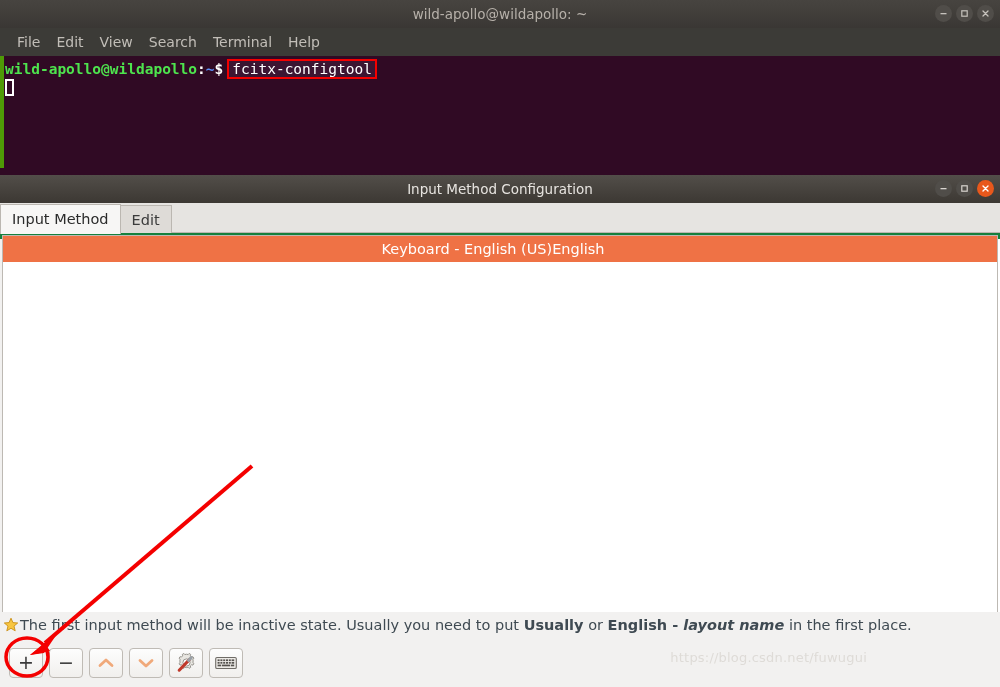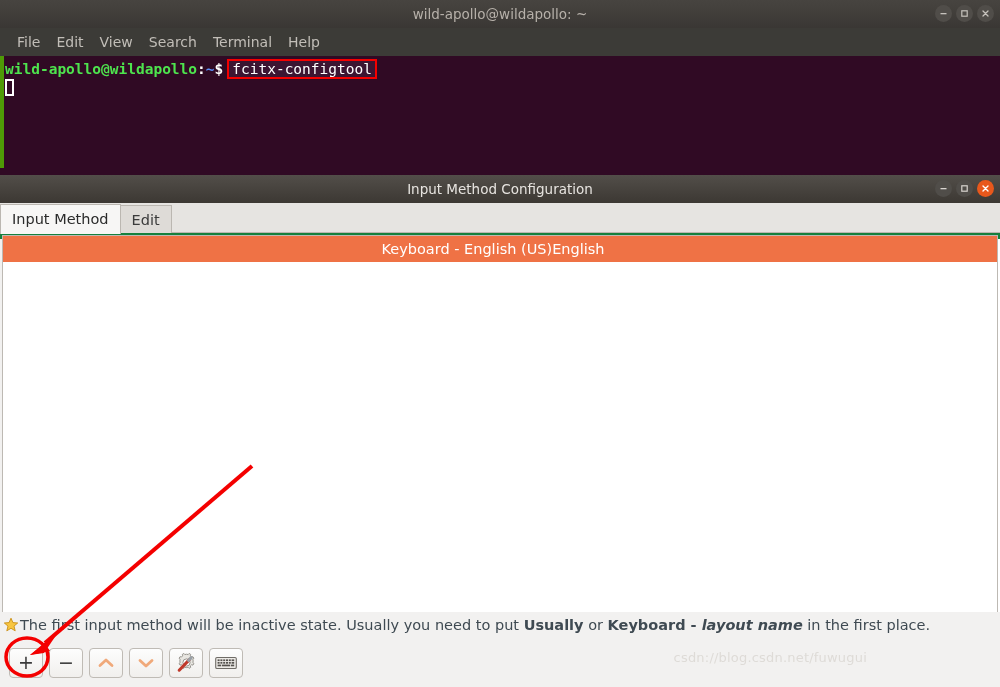--- a/index.html
+++ b/index.html
@@ -353,21 +353,21 @@
     <div class="im-row selected">
       <span>Keyboard - English (US)</span>
       <span>English</span>
     </div>
   </div>
 
   <div id="statusbar">
     <svg id="star-icon" viewBox="0 0 16 16">
       <path d="M8 1.2 L9.9 5.6 L14.7 6.0 L11.0 9.1 L12.2 13.8 L8 11.3 L3.8 13.8 L5.0 9.1 L1.3 6.0 L6.1 5.6 Z" fill="#f8c641" stroke="#c98f14" stroke-width="0.9" stroke-linejoin="round"></path>
     </svg>
-    <span id="status-text"><span>The first input method will be inactive state. Usually you need to put </span><b>Usually</b><span> or </span><b>Keyboard - </b><i>layout name</i><span> in the first place.</span></span>
+    <span id="status-text"><span>The first input method will be inactive state. Usually you need to put </span><b>Usually</b><span> or </span><b>English - </b><i>layout name</i><span> in the first place.</span></span>
   </div>
 
   <div id="toolbar">
 
     <div class="tb-btn">
       <span class="glyph-pm">+</span>
     </div>
 
     <div class="tb-btn">
       <span class="glyph-pm">−</span>
@@ -411,21 +411,21 @@
           <rect x="13.8" y="6.0" width="2" height="1.7"></rect>
           <rect x="16.6" y="6.0" width="2.6" height="1.7"></rect>
           <rect x="2.6" y="8.6" width="3.4" height="1.7"></rect>
           <rect x="6.8" y="8.6" width="8.4" height="1.7"></rect>
           <rect x="16.0" y="8.6" width="3.2" height="1.7"></rect>
         </g>
       </svg>
     </div>
   </div>
 
-  <div id="watermark">csdn://blog.csdn.net/fuwugui</div>
+  <div id="watermark">https://blog.csdn.net/fuwugui</div>
 </div>
 
 <svg id="annotations" viewBox="0 0 1000 687">
   <g>
     <line x1="252" y1="466" x2="45" y2="643" stroke="#f40000" stroke-width="4"></line>
     <path d="M30,655 L56,633 L46,645 L50,651 Z" fill="#f40000"></path>
     <path d="M30,655 L57,634 L44,653 Z" fill="#f40000"></path>
   </g>
   <ellipse cx="27" cy="657" rx="21" ry="19" fill="none" stroke="#f40000" stroke-width="3.5"></ellipse>
 </svg>

